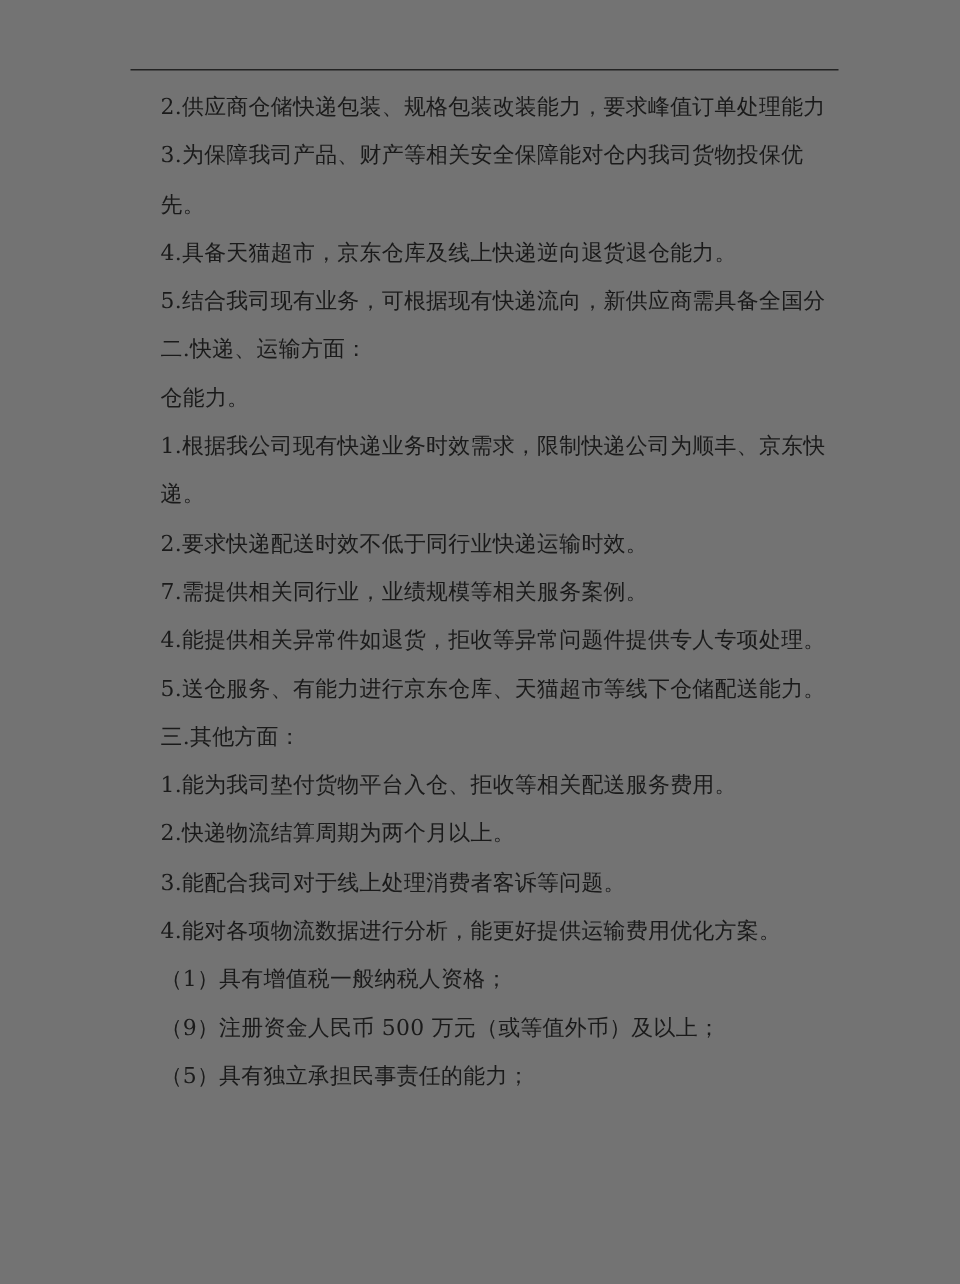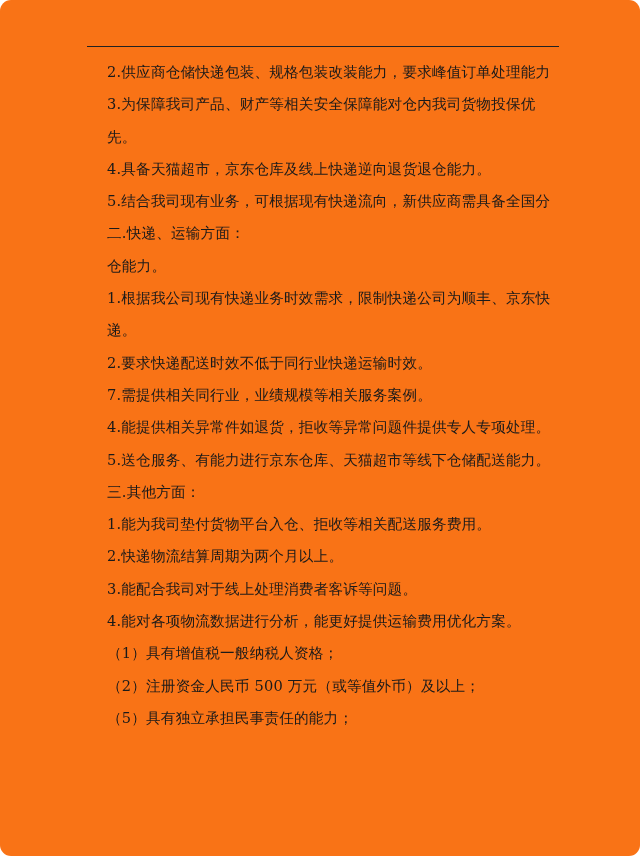--- a/index.html
+++ b/index.html
@@ -12,22 +12,21 @@
     height: 856px;
     position: relative;
     overflow: hidden;
     font-family: "DejaVu Serif", "Liberation Serif", serif;
     color: #1a1a1a;
   }
   .page {
     position: absolute;
     left: 0; top: 0;
     width: 640px; height: 856px;
-    background: #f97316;
-    border-radius: 11px;
+    background: #737373;
   }
   .header-rule {
     position: absolute;
     left: 87px;
     top: 46px;
     width: 472px;
     height: 0;
     border-top: 1px solid #222222;
   }
   .body-text {
@@ -62,16 +61,16 @@
     <div class="line">2.要求快递配送时效不低于同行业快递运输时效。</div>
     <div class="line">7.需提供相关同行业，业绩规模等相关服务案例。</div>
     <div class="line">4.能提供相关异常件如退货，拒收等异常问题件提供专人专项处理。</div>
     <div class="line">5.送仓服务、有能力进行京东仓库、天猫超市等线下仓储配送能力。</div>
     <div class="line">三.其他方面：</div>
     <div class="line">1.能为我司垫付货物平台入仓、拒收等相关配送服务费用。</div>
     <div class="line">2.快递物流结算周期为两个月以上。</div>
     <div class="line">3.能配合我司对于线上处理消费者客诉等问题。</div>
     <div class="line">4.能对各项物流数据进行分析，能更好提供运输费用优化方案。</div>
     <div class="line">（1）具有增值税一般纳税人资格；</div>
-    <div class="line">（2）注册资金人民币 500 万元（或等值外币）及以上；</div>
+    <div class="line">（9）注册资金人民币 500 万元（或等值外币）及以上；</div>
     <div class="line">（5）具有独立承担民事责任的能力；</div>
   </div>
 </div>
 
 </body></html>

